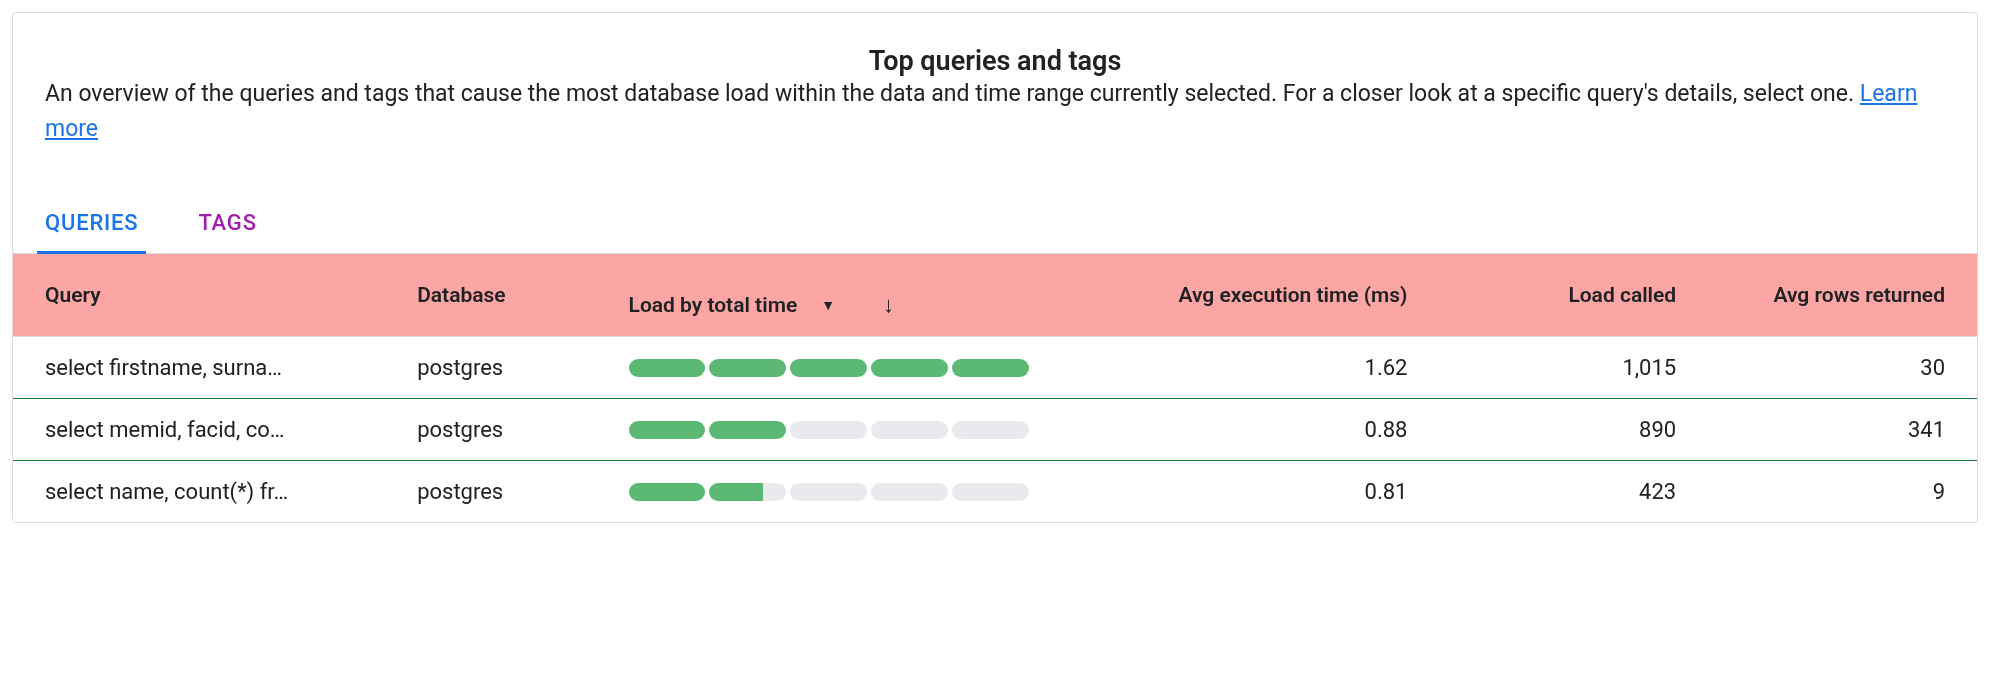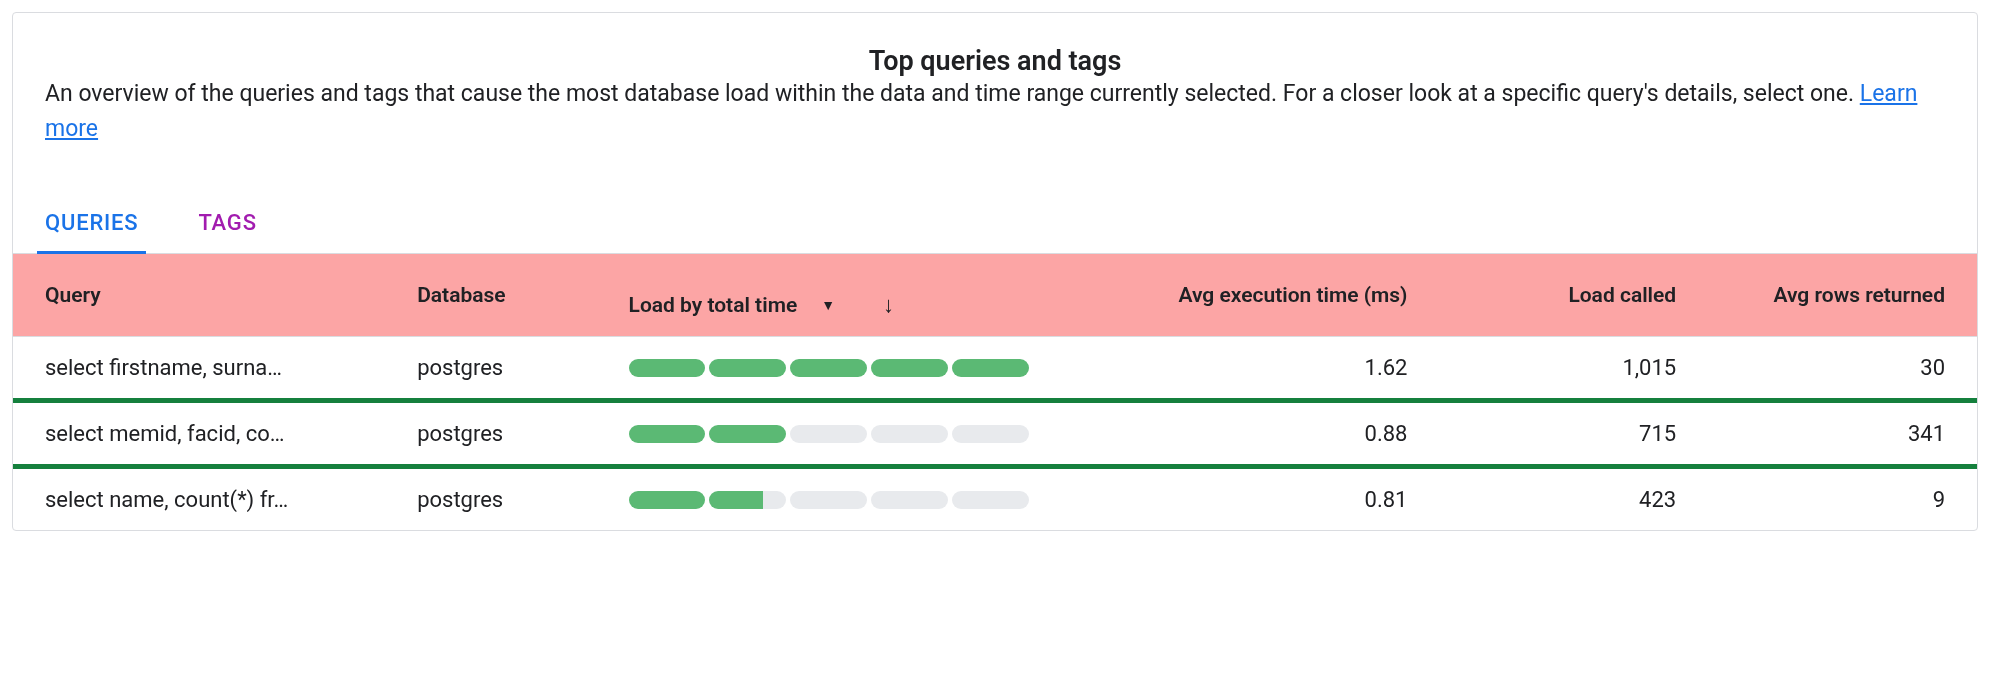--- a/index.html
+++ b/index.html
@@ -139,21 +139,21 @@
     }
     .sort-arrow {
       margin-left: 24px;
       font-size: 22px;
       font-weight: 600;
     }
     tbody td {
       padding: 18px 24px 18px 32px;
       font-size: 22px;
       color: #202124;
-      border-bottom: 5px solid #15803d;
+      border-bottom: 1px solid #15803d;
       vertical-align: middle;
     }
     tbody tr:last-child td { border-bottom: none; }
     td.col-query {
       max-width: 330px;
       white-space: nowrap;
       overflow: hidden;
       text-overflow: ellipsis;
     }
     td.col-load { padding-left: 16px; }
@@ -242,21 +242,21 @@
           <td class="col-load">
             <div class="load-bar">
               <div class="load-seg filled"></div>
               <div class="load-seg filled"></div>
               <div class="load-seg"></div>
               <div class="load-seg"></div>
               <div class="load-seg"></div>
             </div>
           </td>
           <td class="num">0.88</td>
-          <td class="num">715</td>
+          <td class="num">890</td>
           <td class="num">341</td>
         </tr>
         <tr>
           <td class="col-query">select name, count(*) fr…</td>
           <td>postgres</td>
           <td class="col-load">
             <div class="load-bar">
               <div class="load-seg filled"></div>
               <div class="load-seg partial" style="--p: 70%;"></div>
               <div class="load-seg"></div>

